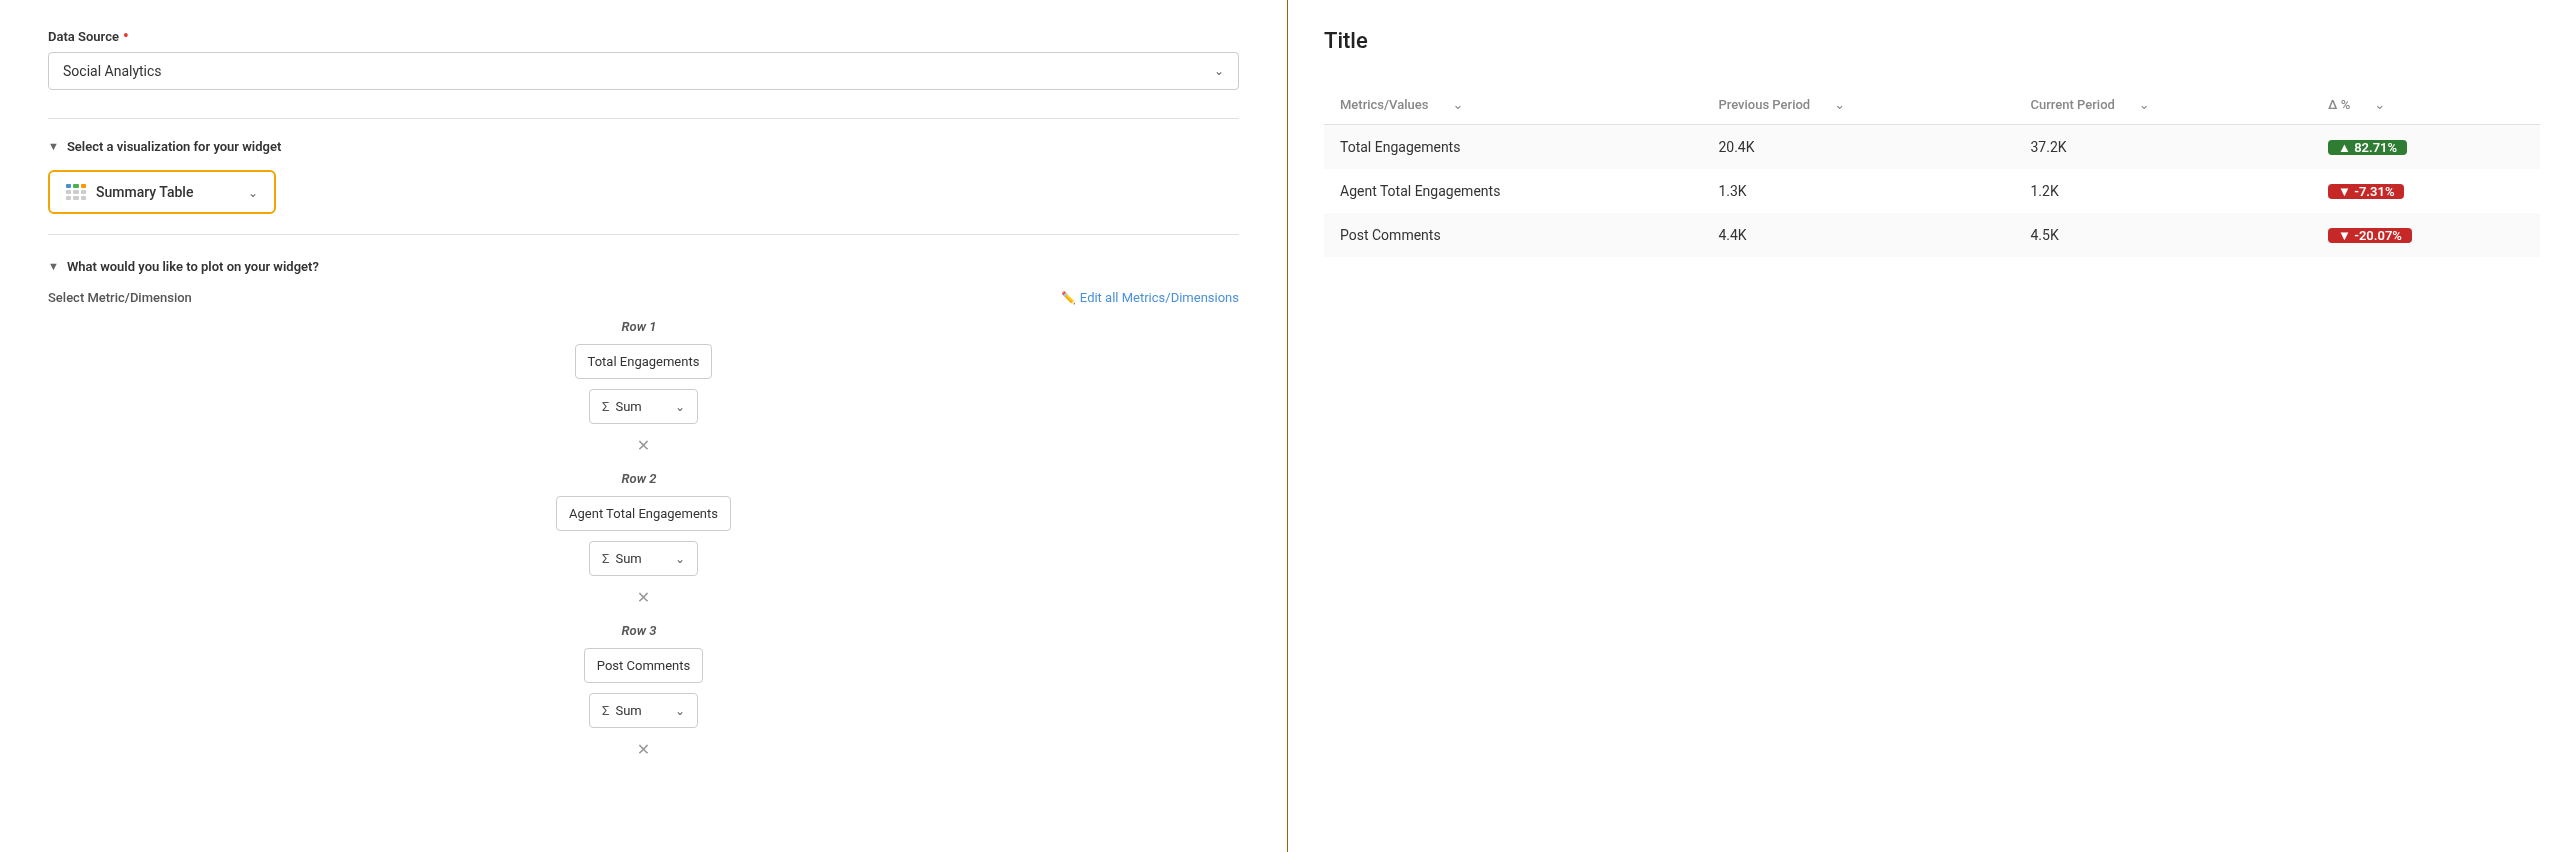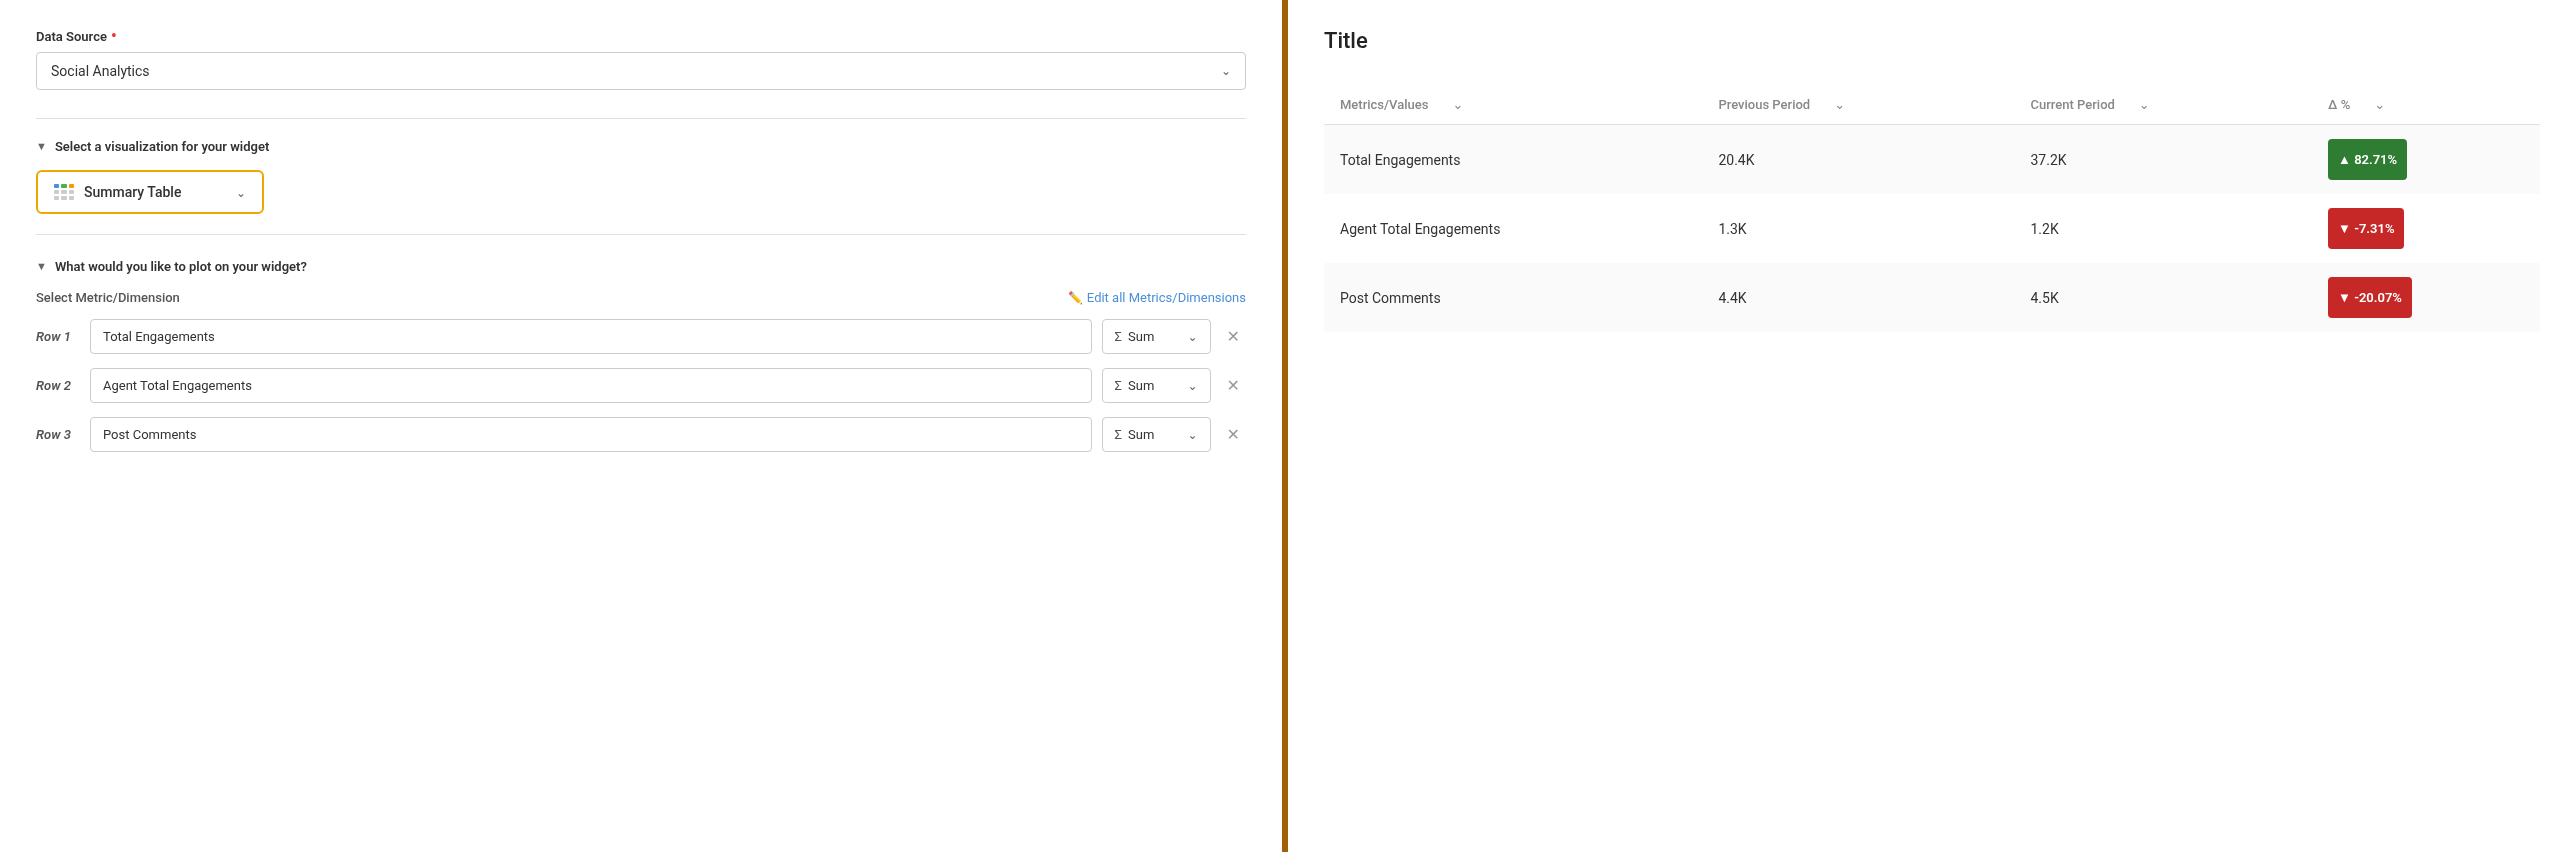--- a/index.html
+++ b/index.html
@@ -5,22 +5,22 @@
     * { box-sizing: border-box; margin: 0; padding: 0; }
     body {
       font-family: -apple-system, BlinkMacSystemFont, 'Segoe UI', Roboto, sans-serif;
       background: #f5f5f5;
       display: flex;
       min-height: 100vh;
     }
     .left-panel {
       width: 50%;
       background: #ffffff;
-      padding: 28px 36px;
-      border-right: 6px solid #a16207;
+      padding: 28px 48px;
+      border-right: 1px solid #a16207;
     }
     .right-panel {
       width: 50%;
       background: #ffffff;
       padding: 28px 36px;
     }
 
     
     .data-source-section { margin-bottom: 28px; }
     .section-label {
@@ -131,20 +131,21 @@
       gap: 4px;
       text-decoration: none;
     }
     .edit-icon { font-size: 12px; }
 
     .row-item {
       display: flex;
       align-items: center;
       gap: 10px;
       margin-bottom: 14px;
+      flex-direction: column;
     }
     .row-label {
       font-size: 13px;
       font-weight: 600;
       color: #555;
       font-style: italic;
       min-width: 44px;
     }
     .row-input {
       flex: 1;
@@ -213,21 +214,21 @@
     .summary-table tbody tr:nth-child(odd) {
       background: #fafafa;
     }
     .summary-table tbody tr:nth-child(even) {
       background: #ffffff;
     }
     .badge {
       display: inline-flex;
       align-items: center;
       gap: 4px;
-      padding: 13px 10px;
+      padding: 0 10px;
       border-radius: 4px;
       font-size: 13px;
       font-weight: 600;
       white-space: nowrap;
     }
     .badge-green {
       background: #2e7d32;
       color: #fff;
     }
     .badge-red {

